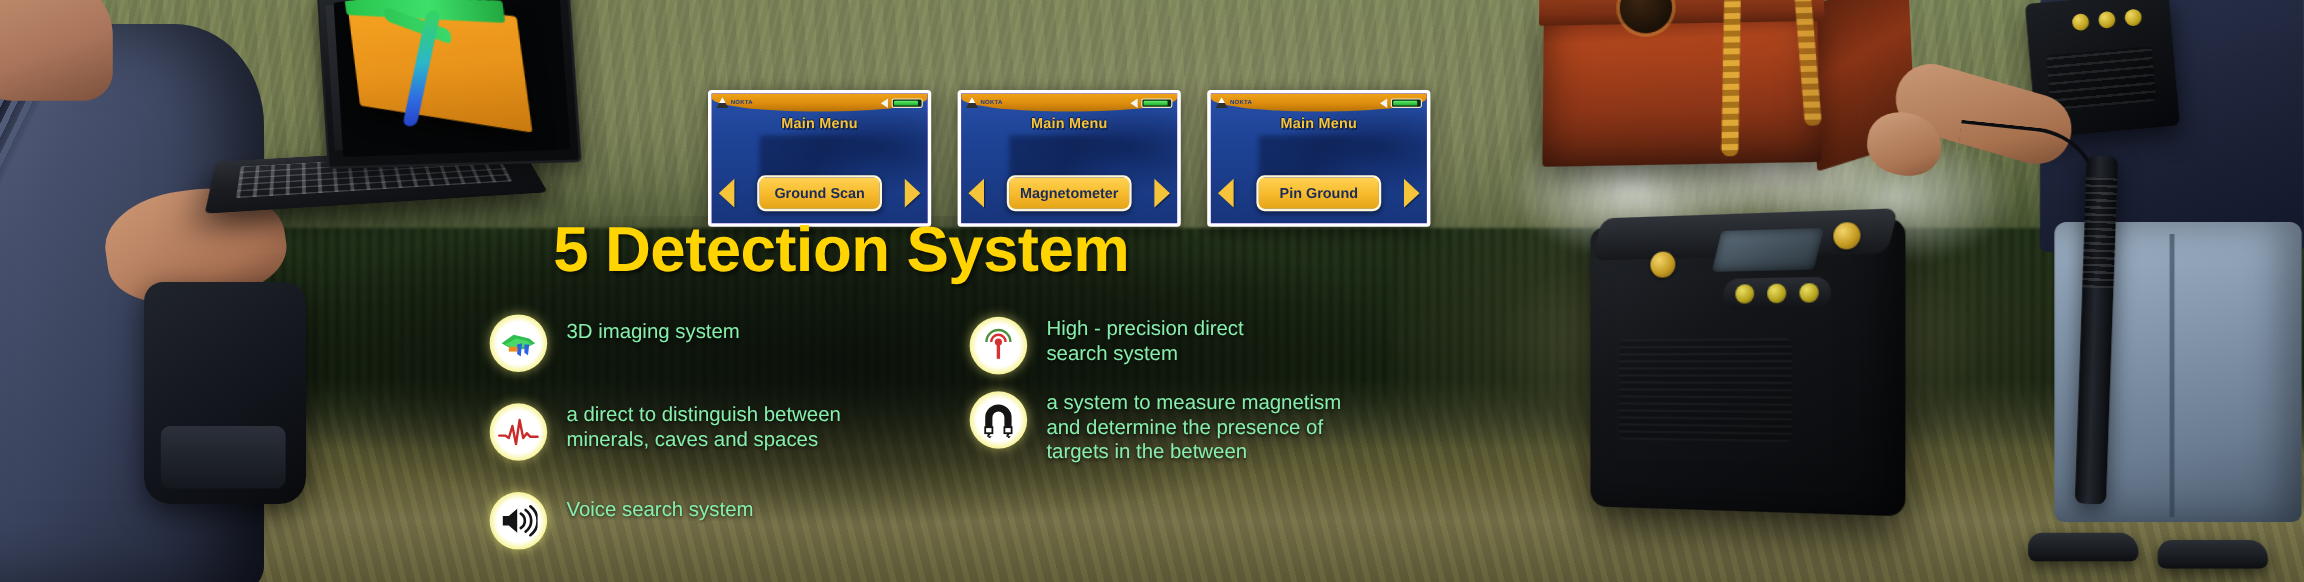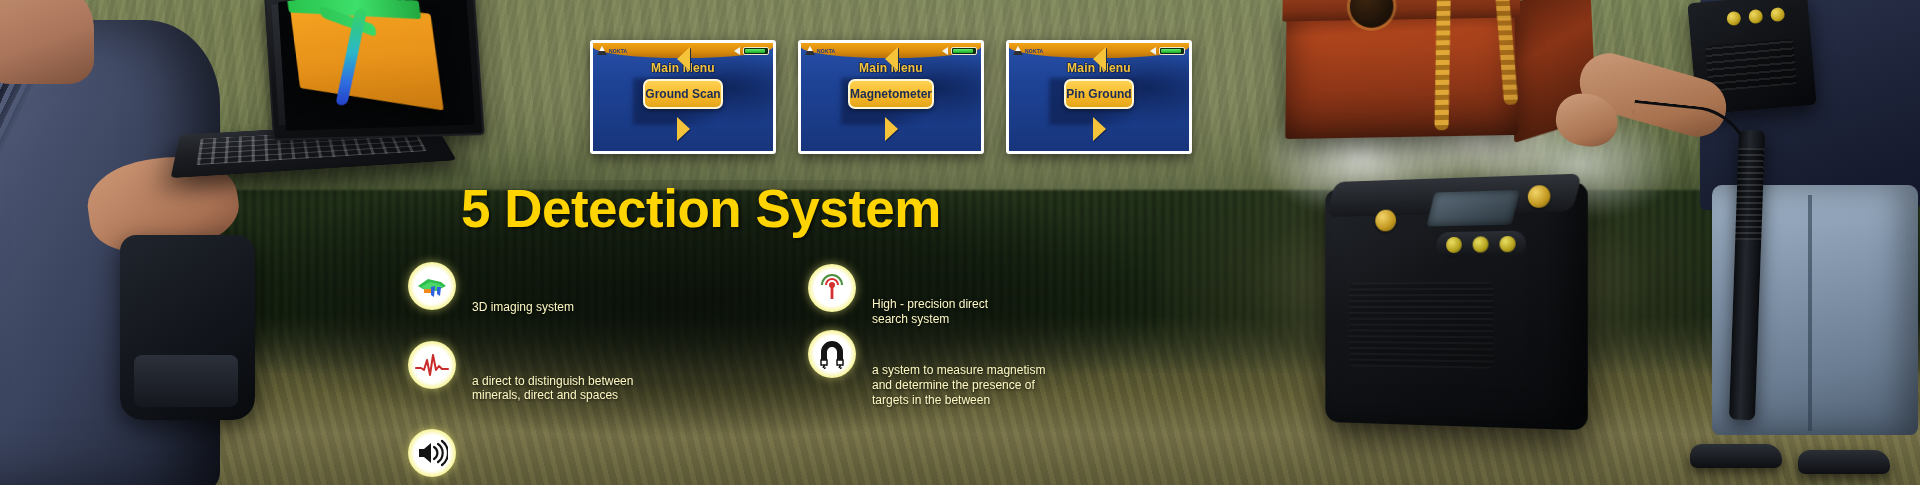--- a/index.html
+++ b/index.html
@@ -286,20 +286,21 @@
     border-top:3px solid #0b0d10;border-right:3px solid #0b0d10;
     border-radius:0 60px 0 0;transform:rotate(6deg);
   }
 
   
   .screens{position:absolute;left:590px;top:40px;display:flex;gap:22px;z-index:6;}
   .screen{
     width:180px;height:108px;background:#6d28d9;border:3px solid #ffffff;
     border-radius:3px;position:relative;overflow:hidden;
     box-shadow:0 4px 14px rgba(0,0,0,.55);
+    margin-top:35px;
   }
   .scr-bg{
     position:absolute;inset:0;
     background:
       radial-gradient(ellipse 70% 50% at 78% 42%, rgba(12,30,78,.75) 0%, rgba(12,30,78,0) 70%),
       linear-gradient(180deg,#2750a8 0%,#1e4396 35%,#17357c 100%);
   }
   .scr-bg:after{
     content:"";position:absolute;left:22%;top:32%;width:70%;height:44%;
     background:linear-gradient(120deg, rgba(10,24,64,.55) 0 40%, rgba(10,24,64,0) 70%);
@@ -330,21 +331,21 @@
   .scr-batt i{display:block;height:100%;width:92%;
     background:linear-gradient(180deg,#5ef16a,#1ea82b);border-radius:1px;}
   .scr-title{
     position:absolute;left:0;right:0;top:18px;text-align:center;
     font-size:12px;font-weight:bold;color:#f5c43b;
     text-shadow:1px 1px 0 #10224f, -1px 0 0 #10224f, 0 -1px 0 #10224f;
     letter-spacing:.2px;
   }
   .scr-row{
     position:absolute;left:6px;right:6px;bottom:10px;
-    display:flex;align-items:center;justify-content:space-between;gap:8px;flex-direction:column;
+    display:flex;align-items:center;justify-content:space-between;gap:19px;
   }
   .scr-arrow{
     width:0;height:0;border-style:solid;flex:0 0 auto;
     filter:drop-shadow(1px 1px 0 rgba(16,34,79,.9));
   }
   .scr-arrow.left{border-width:12px 13px 12px 0;border-color:transparent #f5c43b transparent transparent;}
   .scr-arrow.right{border-width:12px 0 12px 13px;border-color:transparent transparent transparent #f5c43b;}
   .scr-btn{
     flex:1 1 auto;height:26px;border-radius:7px;
     background:linear-gradient(180deg,#ffd153 0%,#f7bb2c 52%,#e5a418 100%);
@@ -363,32 +364,31 @@
     white-space:nowrap;
   }
 
   
   .features{
     position:absolute;left:408px;top:262px;width:880px;z-index:7;
     display:flex;gap:20px;
   }
   .fcol{display:flex;flex-direction:column;}
   .fcol.left{width:380px;gap:26px;}
-  .fcol.right{width:420px;gap:4px;padding-top:2px;}
+  .fcol.right{width:420px;gap:14px;padding-top:2px;}
   .feature{display:flex;align-items:flex-start;gap:16px;}
   .fbadge{
     flex:0 0 auto;width:48px;height:48px;border-radius:50%;
     background:radial-gradient(circle at 50% 50%, #ffffff 0 52%, #f7f49a 70%, #e6e14a 86%, #cfc92e 100%);
     box-shadow:0 0 10px rgba(240,236,120,.55);
     display:flex;align-items:center;justify-content:center;overflow:hidden;
   }
   .ftext{
-    color:#fef9c3;font-size:12px;line-height:1.22;padding-top:5px;
+    color:#86efac;font-size:17px;line-height:1.22;padding-top:5px;
     text-shadow:0 1px 3px rgba(0,0,0,.75);
-    margin-top:33px;
   }
   .ftext.two{padding-top:0;}
 
   .fill-none{fill:none;}
 </style>
 </head>
 <body>
 
 <div id="banner">
 
@@ -556,33 +556,34 @@
       </div>
 
       <div class="feature">
         <span class="fbadge">
           <svg width="36" height="28" viewBox="0 0 36 28" aria-hidden="true">
             <polyline class="fill-none" points="2,17 7,17 10,19 13,9 16,24 19,4 22,19 25,15 28,18 34,18" stroke="#c92b2b" stroke-width="2" stroke-linejoin="round" stroke-linecap="round"></polyline>
           </svg>
         </span>
         <span class="ftext two">
           <span>a direct to distinguish between</span><br>
-          <span>minerals, direct and spaces</span>
+          <span>minerals, caves and spaces</span>
         </span>
       </div>
 
       <div class="feature">
         <span class="fbadge">
           <svg width="32" height="28" viewBox="0 0 32 28" aria-hidden="true">
             <path d="M3 10 H8 L15 4 V24 L8 18 H3 Z" fill="#141414"></path>
             <path class="fill-none" d="M18 8 A7 7 0 0 1 18 20" stroke="#141414" stroke-width="2.2" stroke-linecap="round"></path>
             <path class="fill-none" d="M22 5 A11 11 0 0 1 22 23" stroke="#141414" stroke-width="2.2" stroke-linecap="round"></path>
             <path class="fill-none" d="M26 2 A15 15 0 0 1 26 26" stroke="#141414" stroke-width="2.2" stroke-linecap="round"></path>
           </svg>
         </span>
+        <span class="ftext">Voice search system</span>
       </div>
 
     </div>
 
     <div class="fcol right">
 
       <div class="feature">
         <span class="fbadge">
           <svg width="32" height="32" viewBox="0 0 32 32" aria-hidden="true">
             <circle cx="16" cy="13" r="3" fill="#d63030"></circle>

